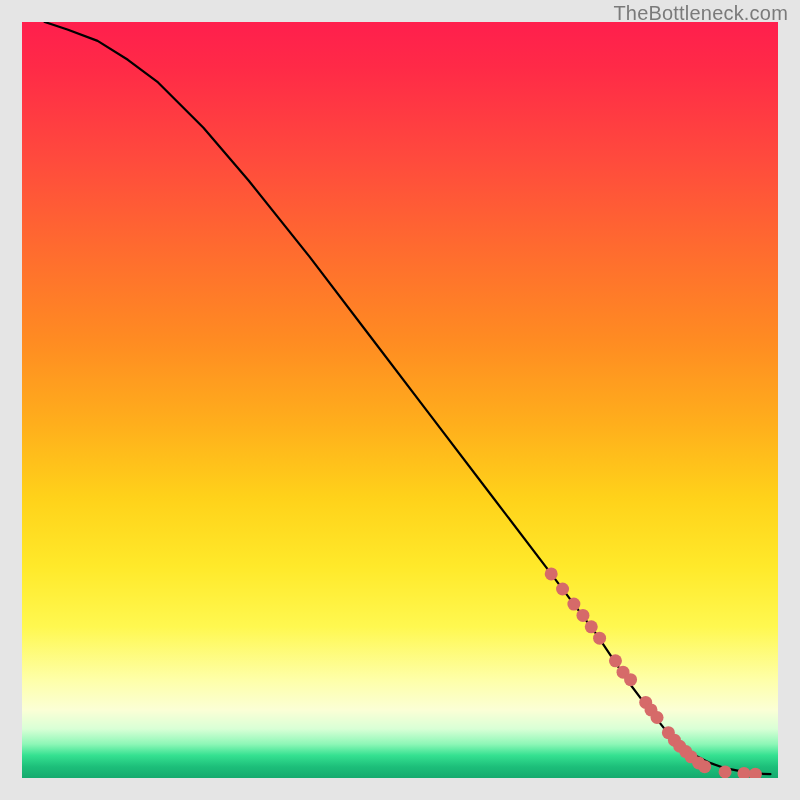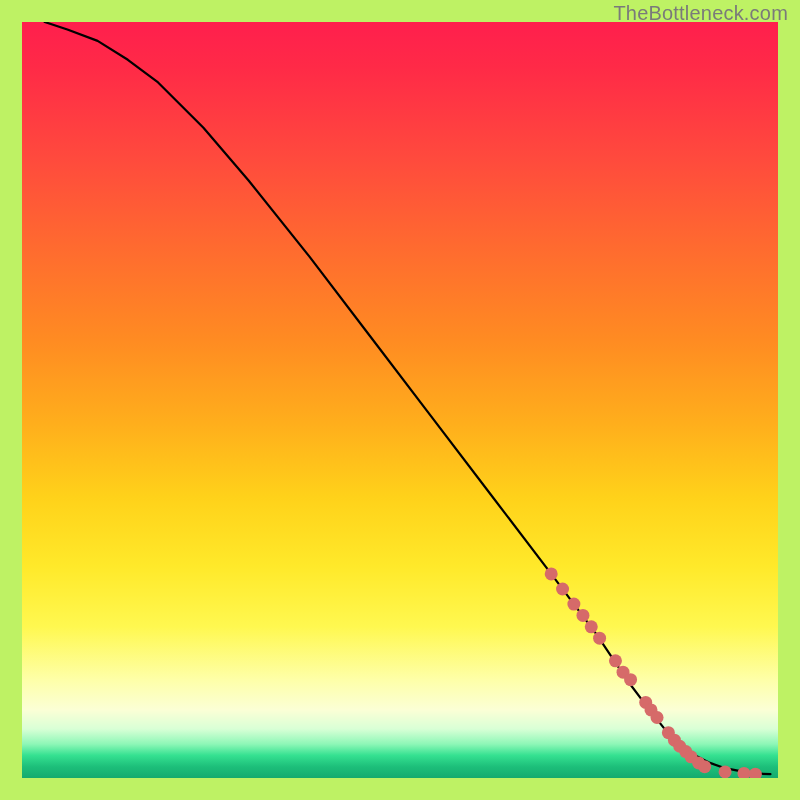--- a/index.html
+++ b/index.html
@@ -8,21 +8,21 @@
     width: 800px;
     height: 800px;
     background: #000;
     overflow: hidden;
     font-family: Arial, Helvetica, sans-serif;
   }
   .frame {
     position: relative;
     width: 800px;
     height: 800px;
-    background: #bef264;
+    background: #e5e5e5;
   }
   .plot-area {
     position: absolute;
     left: 22px;
     top: 22px;
     width: 756px;
     height: 756px;
     
     background: linear-gradient(
       to bottom,

